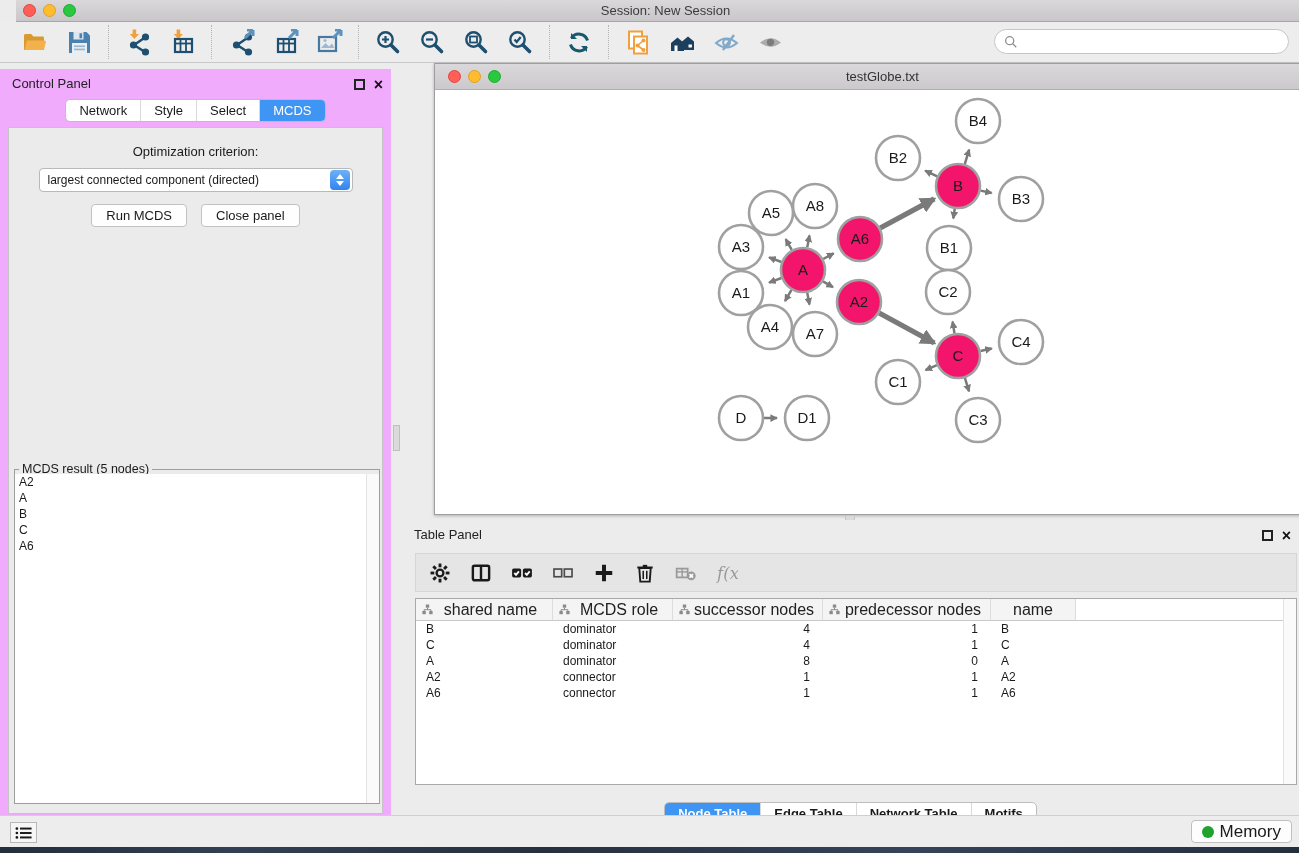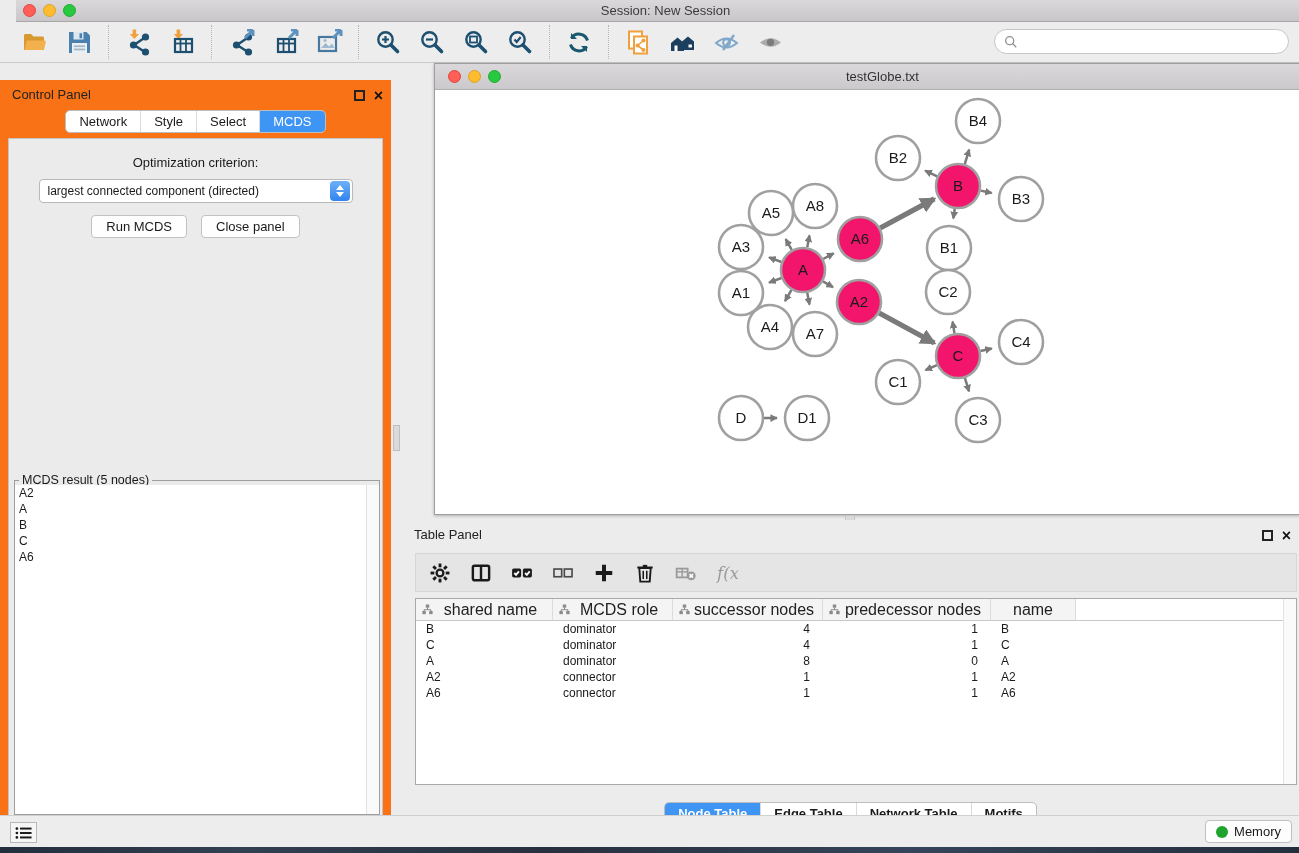--- a/index.html
+++ b/index.html
@@ -32,21 +32,21 @@
   .searchwrap input{border:none;outline:none;flex:1;margin-left:5px;font-size:13px;
     font-family:"Liberation Sans",sans-serif;background:transparent;}
 
   
   .segmented{display:inline-flex;background:#fff;border:1px solid #BDBDBD;border-radius:5px;overflow:hidden;}
   .segment{padding:3px 13px;font-size:13px;border-left:1px solid #D9D9D9;white-space:nowrap;}
   .segment:first-child{border-left:none;}
   .segment.active{background:#3E95F4;color:#fff;}
 
   
-  .cpanel{position:absolute;left:0;top:80px;width:391px;height:752px;background:#f97316;}
+  .cpanel{position:absolute;left:0;top:69px;width:391px;height:752px;background:#f0abfc;}
   .phead{height:30px;line-height:30px;padding:0 12px;color:#222;font-size:13px;position:relative;}
   .phead .pbtns{position:absolute;right:8px;top:0;height:30px;display:flex;align-items:center;gap:9px;}
   .floatbtn{width:11px;height:11px;border:2px solid #222;background:transparent;display:inline-block;}
   .closebtn{font-weight:900;font-size:16px;line-height:11px;color:#111;}
   .cptabs{text-align:center;margin-top:0px;}
   .cpinner{position:absolute;left:8px;top:58px;right:8px;bottom:7px;background:#EBEBEB;
     border:1px solid #C4C4C4;}
   .optlabel{text-align:center;margin-top:16px;font-size:13px;}
   .selectrow{margin:9px auto 0;width:314px;height:24px;background:#fff;border:1px solid #B9B9B9;
     border-radius:4px;display:flex;align-items:center;position:relative;}
@@ -101,21 +101,21 @@
   .td{padding:0 10px;white-space:nowrap;overflow:hidden;}
   .td.num{text-align:right;padding-right:13px;}
   .ttabs{position:absolute;left:0;right:0;top:282px;text-align:center;font-weight:bold;}
 
   
   .statusbar{position:absolute;left:0;top:815px;width:1299px;height:32px;background:#EDEDED;
     border-top:1px solid #CFCFCF;}
   .listbtn{position:absolute;left:10px;top:6px;width:27px;height:21px;background:#F6F6F6;
     border:1px solid #B8B8B8;display:flex;align-items:center;justify-content:center;}
   .membtn{position:absolute;right:7px;top:4px;height:23px;background:#FDFDFD;border:1px solid #C0C0C0;
-    border-radius:4px;display:flex;align-items:center;padding:0 10px;gap:6px;font-size:13px;}
+    border-radius:4px;display:flex;align-items:center;padding:0 10px;gap:6px;font-size:17px;}
   .memdot{width:12px;height:12px;border-radius:50%;background:#1FA32C;}
   .desktopedge{position:absolute;left:0;top:847px;width:1299px;height:6px;
     background:linear-gradient(90deg,#232E3C,#314052 18%,#27303E 42%,#35445a 70%,#242F3D);}
 </style>
 </head>
 <body>
 
 <div class="screen">
 
   <div class="titlebar">

